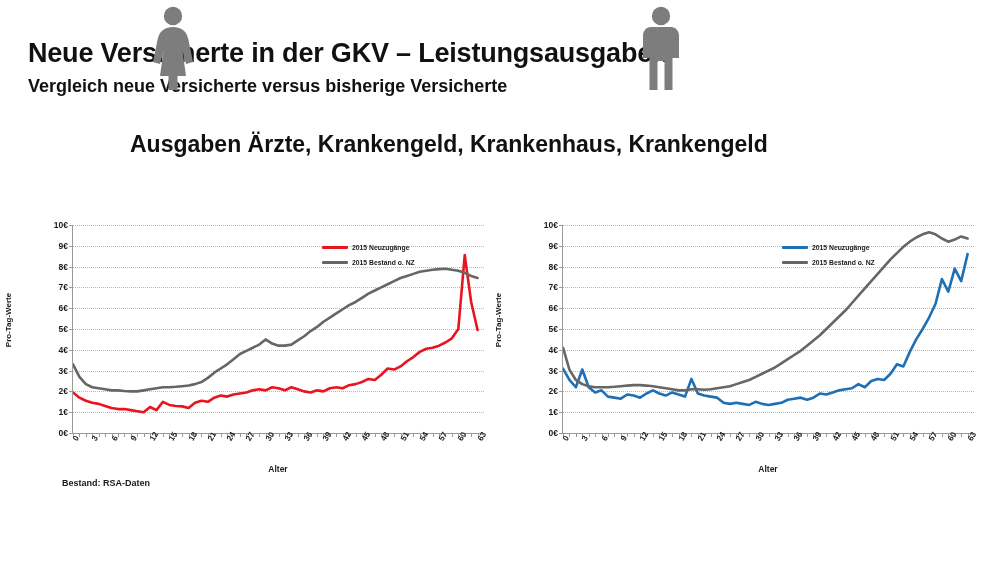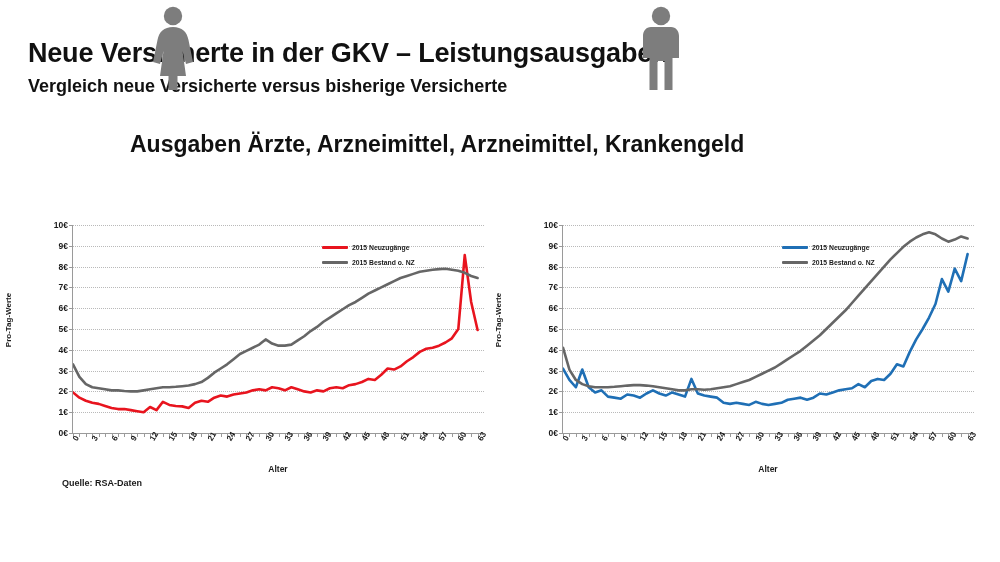--- a/index.html
+++ b/index.html
@@ -40,21 +40,21 @@
 
   svg{display:block;}
 </style>
 </head>
 <body>
 
 <div class="slide">
 
   <div class="title">Neue Versicherte in der GKV – Leistungsausgaben</div>
   <div class="subtitle">Vergleich neue Versicherte versus bisherige Versicherte</div>
-  <div class="headline">Ausgaben Ärzte, Arzneimittel, Arzneimittel, Krankengeld</div>
+  <div class="headline">Ausgaben Ärzte, Krankengeld, Krankenhaus, Krankengeld</div>
 
   <div class="chart left">
     <div class="axis-title-y">Pro-Tag-Werte</div>
     <div class="plot" id="plot-0">
         <div class="ytick" style="top: 208px;"></div>
         <div class="ylab" style="top: 208px;">0€</div>
         <div class="grid-row" style="top: 187.2px;"></div>
         <div class="ytick" style="top: 187.2px;"></div>
         <div class="ylab" style="top: 187.2px;">1€</div>
         <div class="grid-row" style="top: 166.4px;"></div>
@@ -336,15 +336,15 @@
     <div class="legend-row">
       <span class="swatch" style="background:#1F6FB5"></span>
       <span>2015 Neuzugänge</span>
     </div>
     <div class="legend-row">
       <span class="swatch" style="background:#666666"></span>
       <span>2015 Bestand o. NZ</span>
     </div>
   </div>
 
-  <div class="source">Quelle: RSA-Daten</div>
+  <div class="source">Bestand: RSA-Daten</div>
 
 </div>
 
 </body></html>

